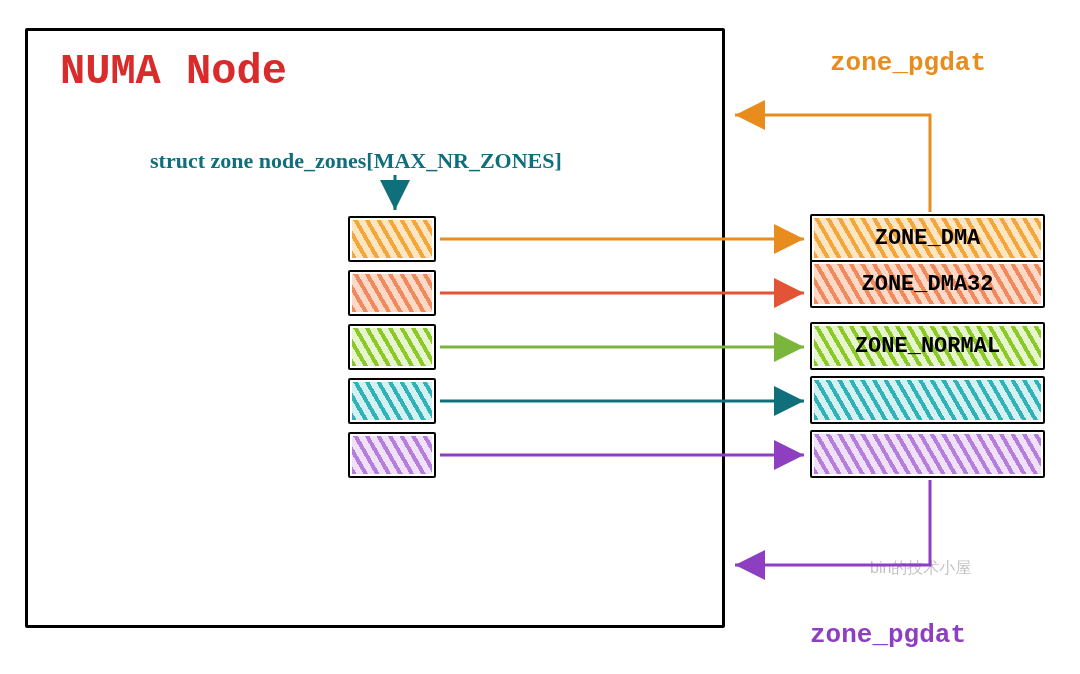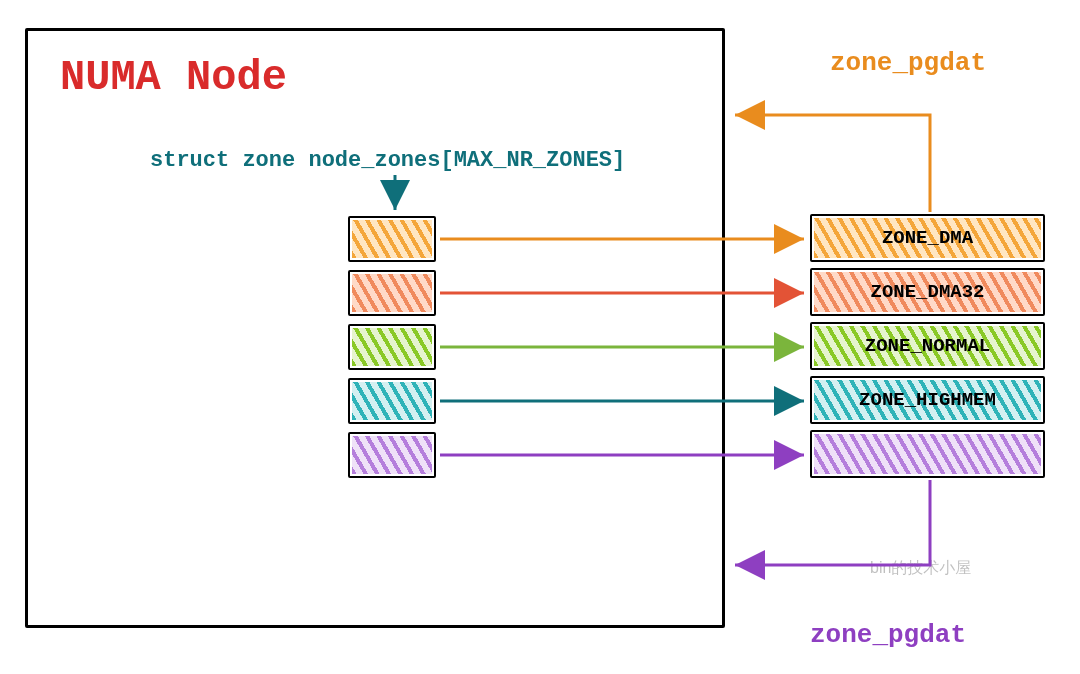--- a/index.html
+++ b/index.html
@@ -16,34 +16,34 @@
     left: 25px;
     top: 28px;
     width: 700px;
     height: 600px;
     border: 3px solid #000;
     border-radius: 2px;
   }
   .title {
     position: absolute;
     left: 60px;
-    top: 54px;
+    top: 48px;
     font-size: 42px;
     font-weight: bold;
     color: #d92b2b;
     font-family: "Courier New", monospace;
   }
   .struct-label {
     position: absolute;
     left: 150px;
     top: 148px;
     font-size: 22px;
     font-weight: bold;
     color: #0f6f7a;
-    font-family: Liberation Mono, monospace;
+    font-family: Liberation Serif, serif;
   }
   
   .cell {
     position: absolute;
     left: 348px;
     width: 88px;
     height: 46px;
     border: 2.5px solid #000;
     border-radius: 2px;
   }
@@ -62,21 +62,21 @@
     left: 810px;
     width: 235px;
     height: 48px;
     border: 2.5px solid #000;
     border-radius: 2px;
     display: flex;
     align-items: center;
     justify-content: center;
     font-family: "Courier New", monospace;
     font-weight: bold;
-    font-size: 19px;
+    font-size: 22px;
     color: #000;
   }
   .zone-box .zhatch {
     position: absolute;
     inset: 2px;
     z-index: -1;
   }
 
   .top-label {
     position: absolute;
@@ -133,31 +133,30 @@
     <div class="hatch hatch-teal"></div>
   </div>
 <div class="cell" style="top:432px">
     <div class="hatch hatch-purple"></div>
   </div>
 
 <div class="zone-box" style="top:214px">
   <div class="zhatch hatch-orange"></div>
   <span>ZONE_DMA</span>
 </div>
-<div class="zone-box" style="top:268px">
+<div class="zone-box" style="top:260px">
   <div class="zhatch hatch-red"></div>
   <span>ZONE_DMA32</span>
 </div>
 <div class="zone-box" style="top:322px">
   <div class="zhatch hatch-green"></div>
   <span>ZONE_NORMAL</span>
 </div>
 <div class="zone-box" style="top:376px">
   <div class="zhatch hatch-teal"></div>
-  <span>ZONE_HIGHMEM</span>
 </div>
 <div class="zone-box" style="top:430px">
   <div class="zhatch hatch-purple"></div>
 </div>
 
 <div class="top-label">zone_pgdat</div>
 <div class="bottom-label">zone_pgdat</div>
 <div class="watermark">bin的技术小屋</div>
 
 <svg class="arrows">

